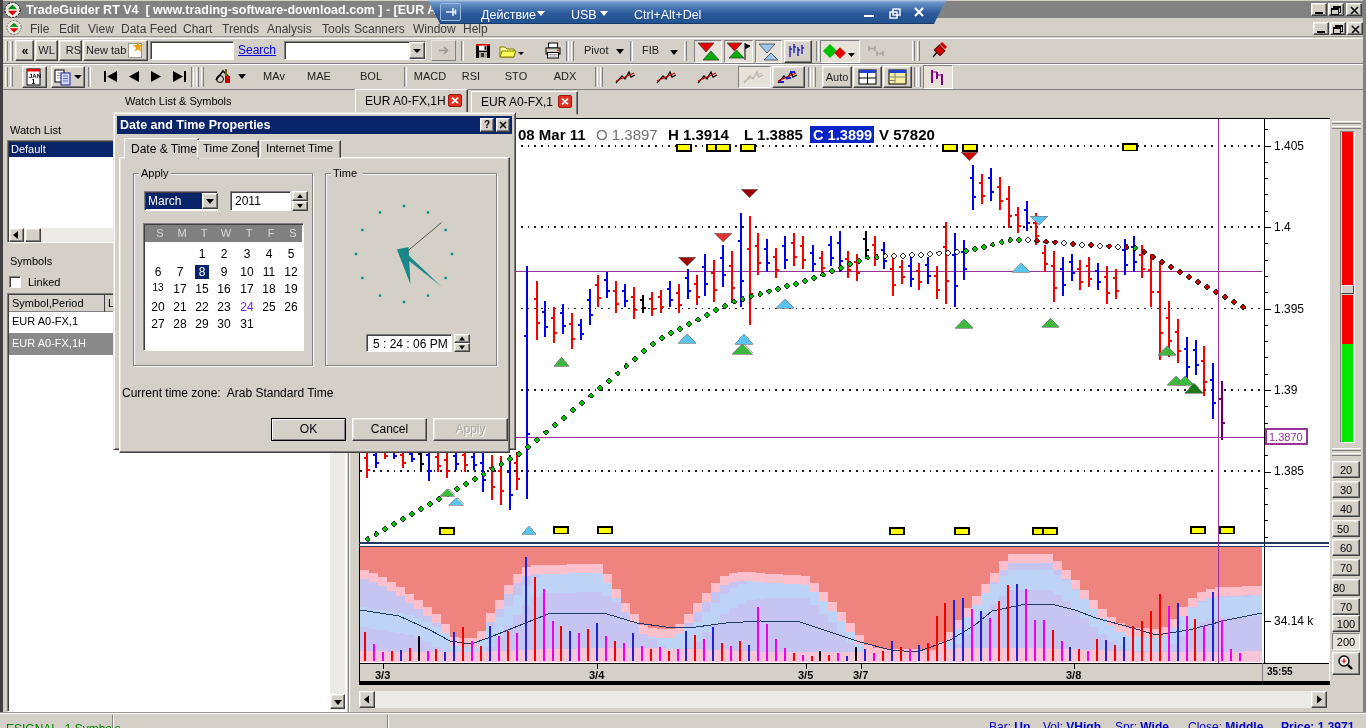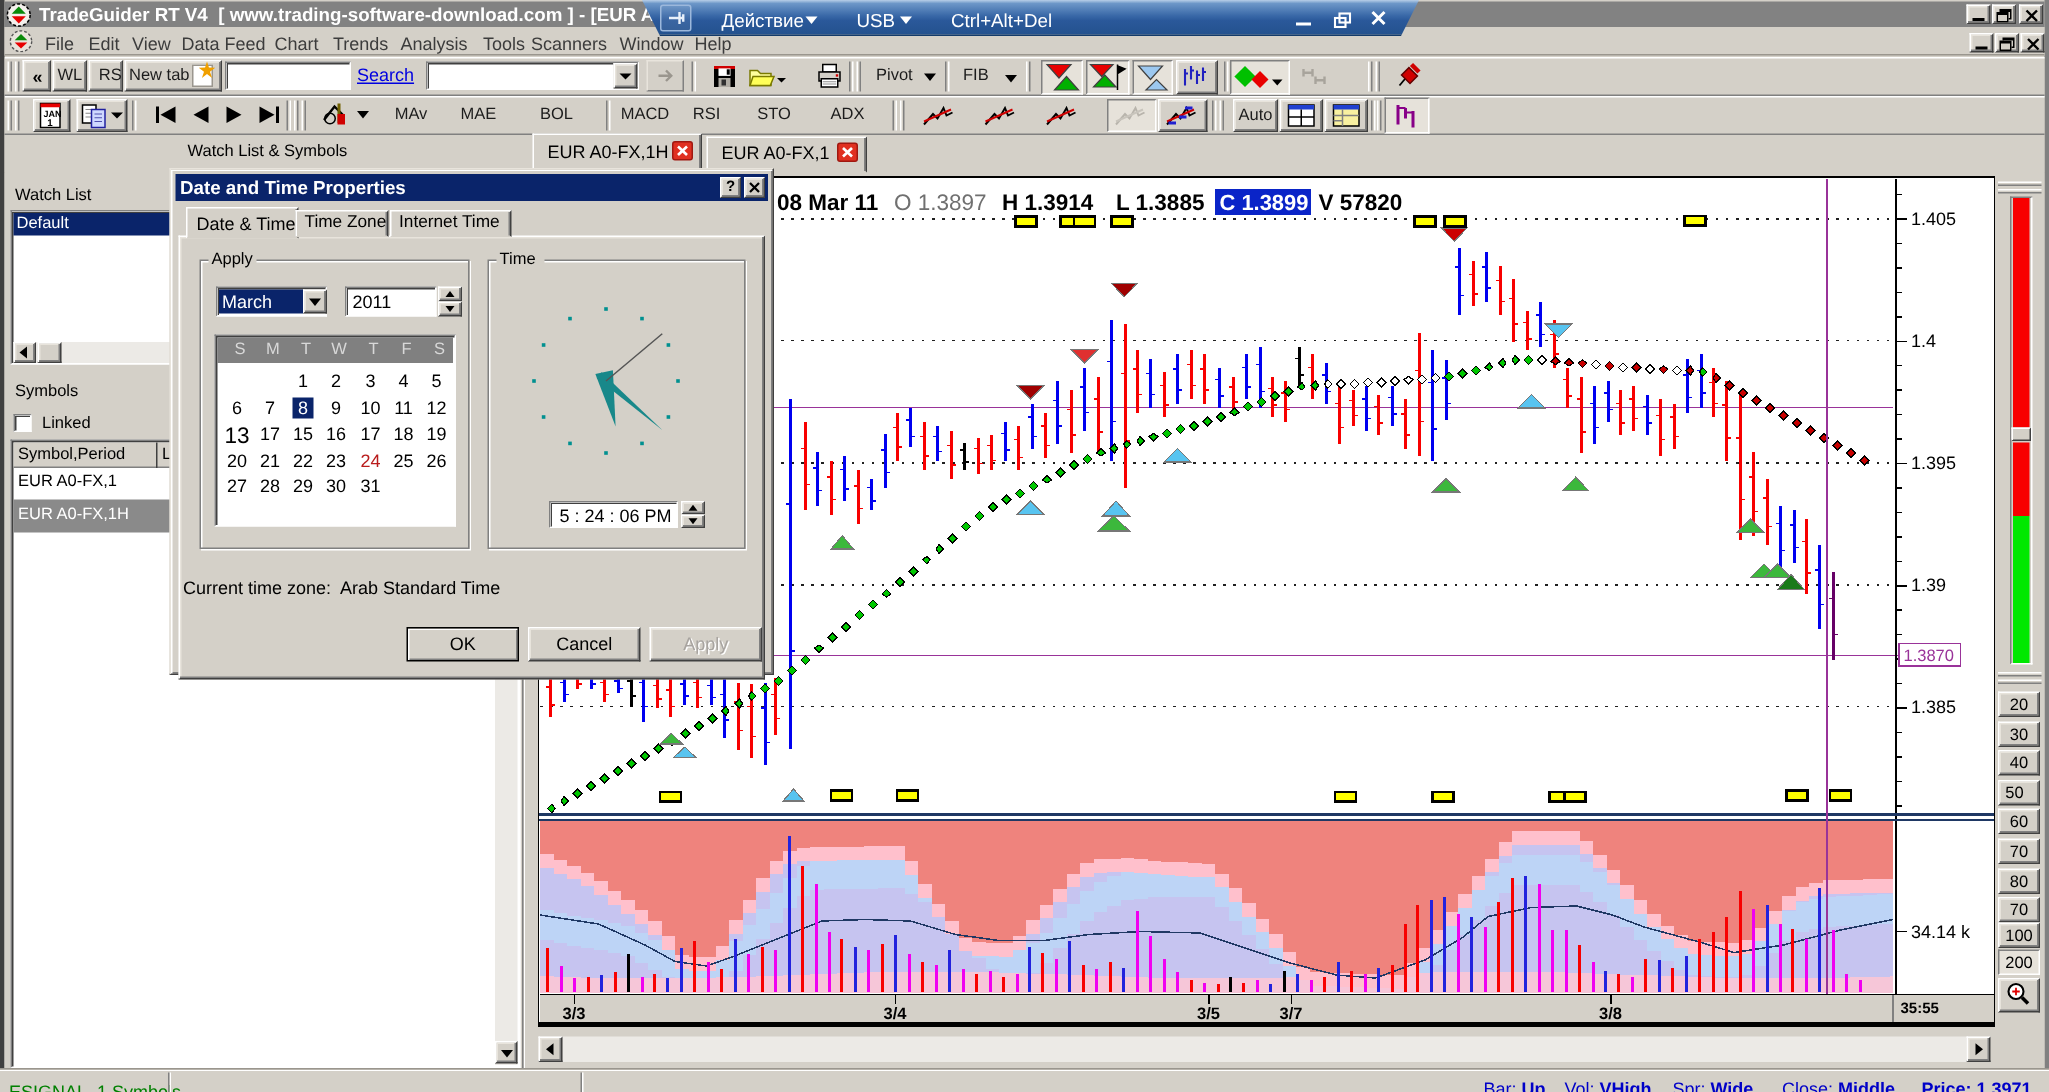--- a/index.html
+++ b/index.html
@@ -514,21 +514,21 @@
 <div class="raised" style="left:1332px;top:519.8px;width:28px;height:17px;">
     <div style="left:0;top:2px;width:20px;text-align:center;font-size:11px;color:#000">50</div>
   </div>
 <div class="raised" style="left:1332px;top:539.4px;width:28px;height:17px;">
     <div style="left:0;top:2px;width:26px;text-align:center;font-size:11px;color:#000">60</div>
   </div>
 <div class="raised" style="left:1332px;top:559px;width:28px;height:17px;">
     <div style="left:0;top:2px;width:26px;text-align:center;font-size:11px;color:#000">70</div>
   </div>
 <div class="raised" style="left:1332px;top:578.6px;width:28px;height:17px;">
-    <div style="left:0;top:2px;width:26px;text-align:center;font-size:11px;color:#000">80</div>
+    <div style="left:0;top:2px;width:26px;text-align:left;font-size:11px;color:#000">80</div>
   </div>
 <div class="raised" style="left:1332px;top:598.2px;width:28px;height:17px;">
     <div style="left:0;top:2px;width:26px;text-align:center;font-size:11px;color:#000">70</div>
   </div>
 <div class="raised" style="left:1332px;top:614.6px;width:28px;height:17px;">
     <div style="left:0;top:2px;width:26px;text-align:center;font-size:11px;color:#000">100</div>
   </div>
 <div class="press" style="left:1332px;top:633px;width:28px;height:17px;">
     <div style="left:0;top:2px;width:26px;text-align:center;font-size:11px;color:#000">200</div>
   </div>
@@ -706,21 +706,21 @@
 <div style="left:237px;top:264.5px;width:20px;height:14px;">
     <div style="left:0;top:0;width:20px;text-align:center;font-size:12px;color:#000">10</div>
   </div>
 <div style="left:259px;top:264.5px;width:20px;height:14px;">
     <div style="left:0;top:0;width:20px;text-align:center;font-size:12px;color:#000">11</div>
   </div>
 <div style="left:281px;top:264.5px;width:20px;height:14px;">
     <div style="left:0;top:0;width:20px;text-align:center;font-size:12px;color:#000">12</div>
   </div>
 <div style="left:148px;top:282px;width:20px;height:14px;">
-    <div style="left:0;top:0;width:20px;text-align:center;font-size:15px;color:#000">13</div>
+    <div style="left:0;top:0;width:20px;text-align:center;font-size:10px;color:#000">13</div>
   </div>
 <div style="left:170px;top:282px;width:20px;height:14px;">
     <div style="left:0;top:0;width:20px;text-align:center;font-size:12px;color:#000">17</div>
   </div>
 <div style="left:192px;top:282px;width:20px;height:14px;">
     <div style="left:0;top:0;width:20px;text-align:center;font-size:12px;color:#000">15</div>
   </div>
 <div style="left:214px;top:282px;width:20px;height:14px;">
     <div style="left:0;top:0;width:20px;text-align:center;font-size:12px;color:#000">16</div>
   </div>
@@ -739,21 +739,21 @@
 <div style="left:170px;top:299.5px;width:20px;height:14px;">
     <div style="left:0;top:0;width:20px;text-align:center;font-size:12px;color:#000">21</div>
   </div>
 <div style="left:192px;top:299.5px;width:20px;height:14px;">
     <div style="left:0;top:0;width:20px;text-align:center;font-size:12px;color:#000">22</div>
   </div>
 <div style="left:214px;top:299.5px;width:20px;height:14px;">
     <div style="left:0;top:0;width:20px;text-align:center;font-size:12px;color:#000">23</div>
   </div>
 <div style="left:237px;top:299.5px;width:20px;height:14px;">
-    <div style="left:0;top:0;width:20px;text-align:center;font-size:12px;color:#b91c1c">24</div>
+    <div style="left:0;top:0;width:20px;text-align:center;font-size:12px;color:#6d28d9">24</div>
   </div>
 <div style="left:259px;top:299.5px;width:20px;height:14px;">
     <div style="left:0;top:0;width:20px;text-align:center;font-size:12px;color:#000">25</div>
   </div>
 <div style="left:281px;top:299.5px;width:20px;height:14px;">
     <div style="left:0;top:0;width:20px;text-align:center;font-size:12px;color:#000">26</div>
   </div>
 <div style="left:148px;top:317px;width:20px;height:14px;">
     <div style="left:0;top:0;width:20px;text-align:center;font-size:12px;color:#000">27</div>
   </div>

